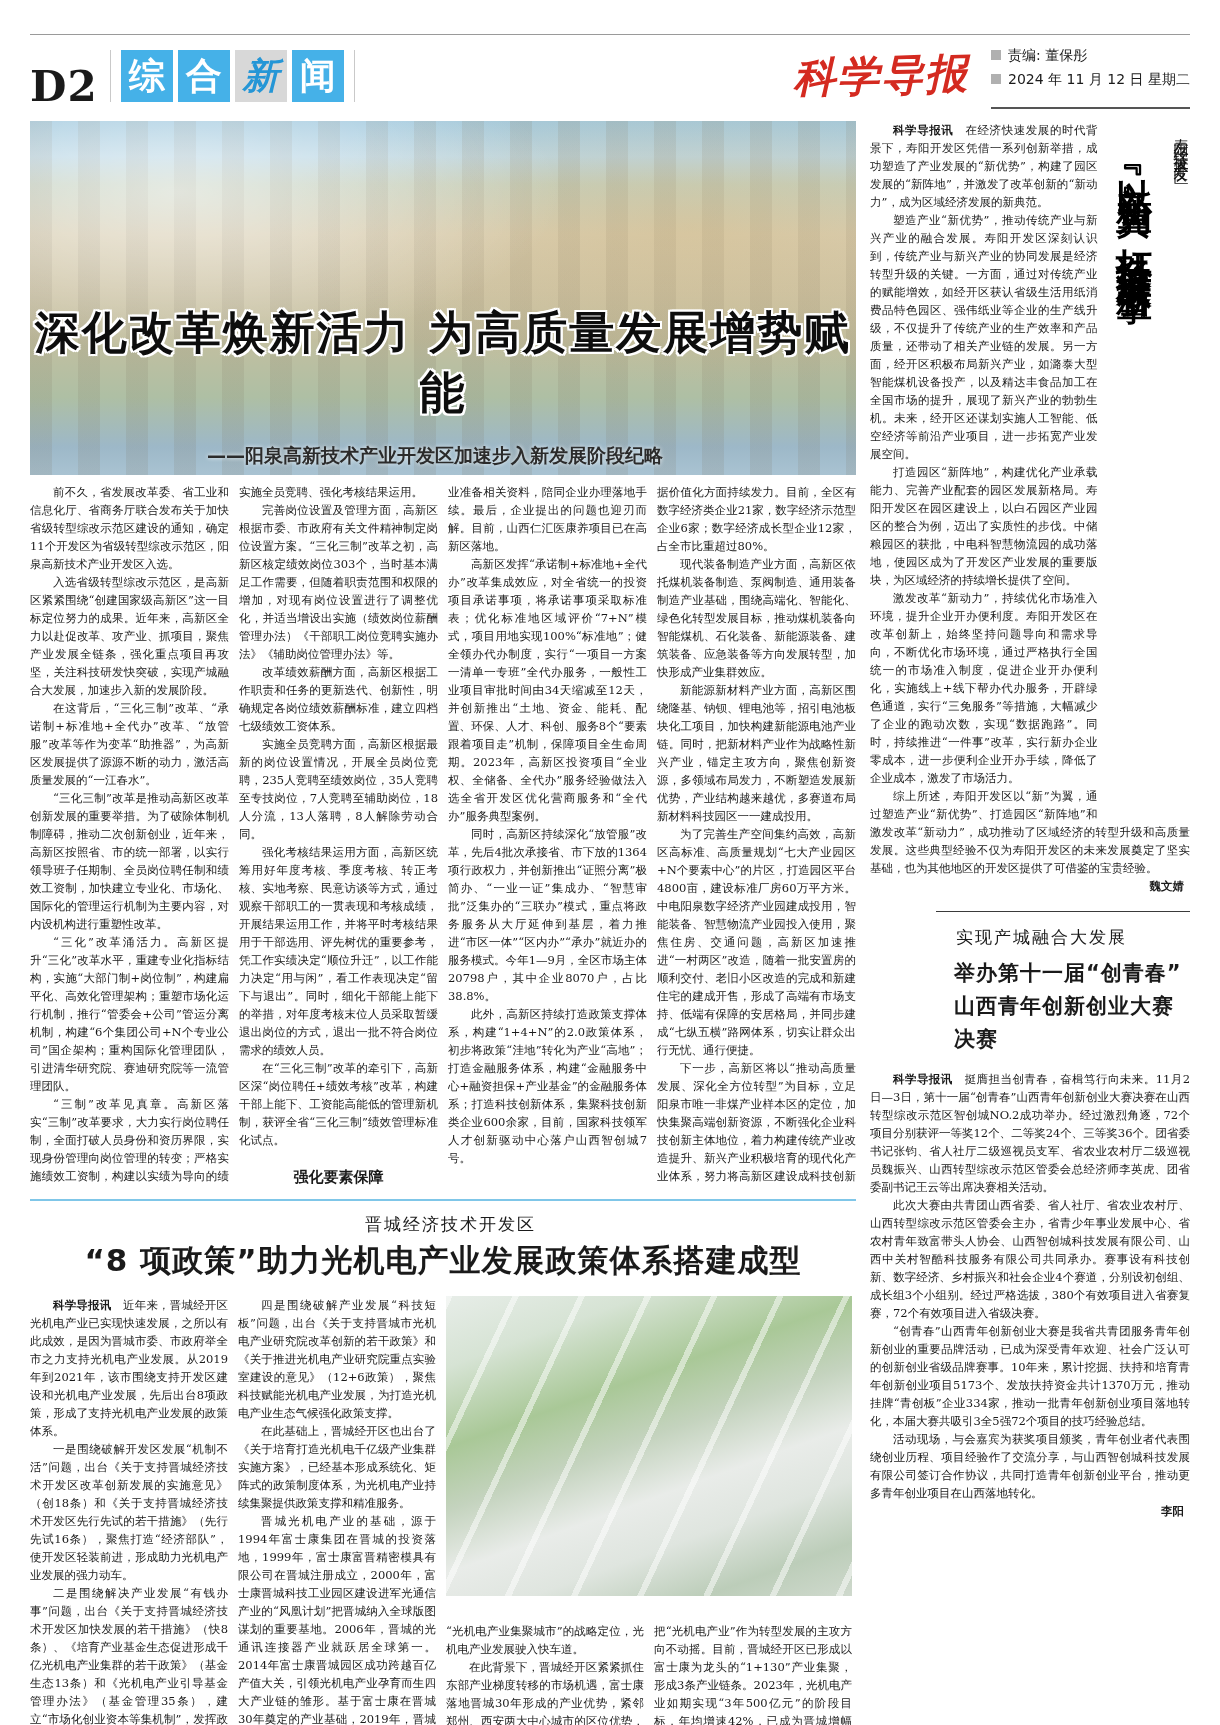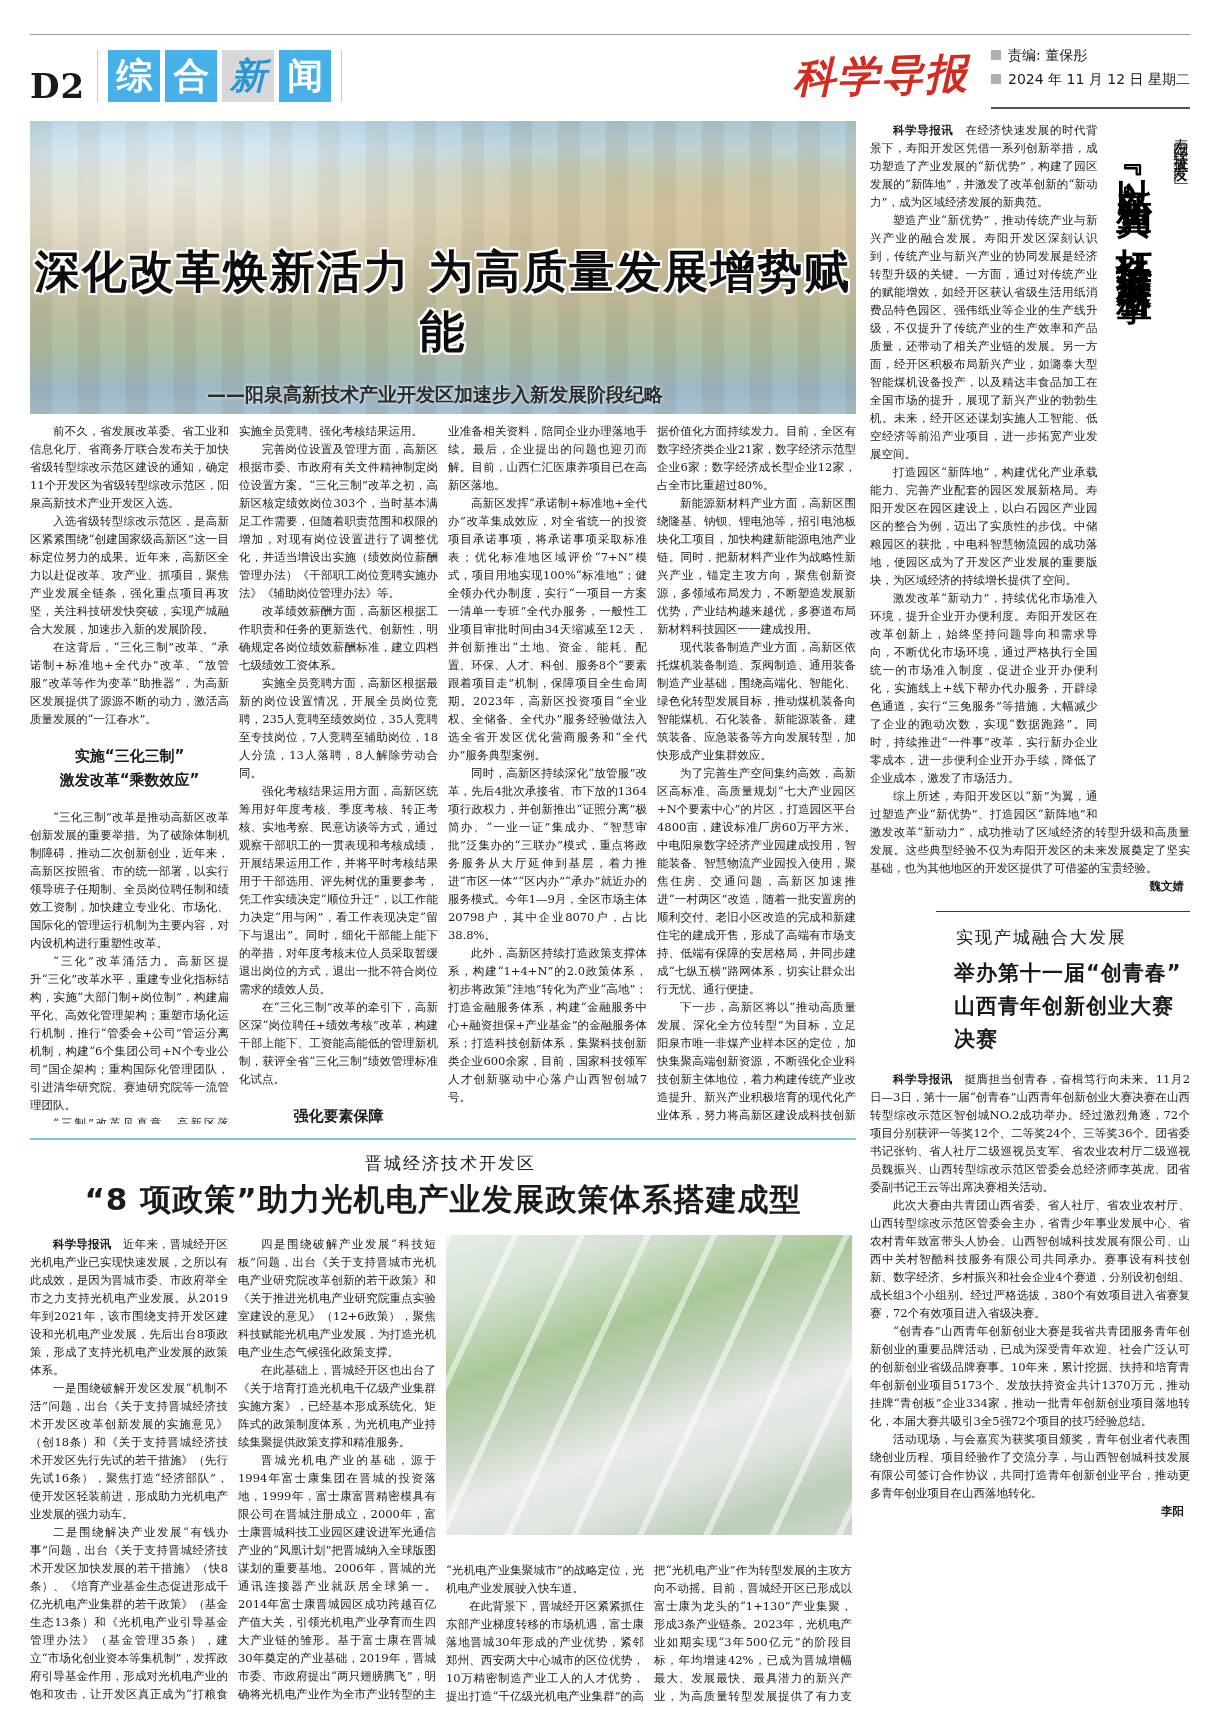--- a/index.html
+++ b/index.html
@@ -6,36 +6,36 @@
   html,body { background:#f2f2f0; }
   body { font-family:"DejaVu Serif", serif; color:#1a1a1a; }
   #page {
     width:1220px; height:1725px; background:#ffffff; margin:0 auto;
     padding:0 30px; overflow:hidden; position:relative;
   }
   
   #topline { border-top:1px solid #9a9a9a; margin-top:34px; }
   #header { display:flex; align-items:center; justify-content:space-between; height:74px; margin-top:4px; }
   .hdr-left { display:flex; align-items:center; gap:12px; }
-  .page-no { font-family:"DejaVu Serif",serif; font-weight:bold; font-size:34px; letter-spacing:1px;margin-top:20px; }
+  .page-no { font-family:"DejaVu Serif",serif; font-weight:bold; font-size:42px; letter-spacing:1px;margin-top:20px; }
   .tiles { display:flex; gap:5px; border-left:1px solid #c9c9c9; border-right:1px solid #c9c9c9; padding:0 10px; }
   .tile { width:52px; height:52px; display:flex; align-items:center; justify-content:center;
           font-family:"DejaVu Sans",sans-serif; font-weight:bold; font-size:36px; color:#fff; background:#45b1e8; }
   .tile.alt { background:#d8d8d8; color:#2596d6; font-style:italic; font-family:"DejaVu Serif",serif; }
   .hdr-right { display:flex; align-items:center; gap:22px; }
   .masthead { color:#d42a20; font-size:42px; font-weight:bold; font-style:italic;
               font-family:"DejaVu Serif",serif; transform:rotate(-1.5deg); letter-spacing:2px; }
   .pubinfo { font-family:"DejaVu Sans",sans-serif; font-size:14px; line-height:24px; border-bottom:2px solid #555; padding-bottom:16px; }
   .pubinfo .sq { display:inline-block; width:10px; height:10px; background:#b0b0b0; margin-right:7px; }
   
   #main { display:flex; gap:14px; margin-top:8px; }
   #left-col { width:826px; }
   #right-col { width:320px; }
   
-  #lead-photo { position:relative; width:100%; height:293px; overflow:hidden;
+  #lead-photo { position:relative; width:100%; height:354px; overflow:hidden;
     background:
       repeating-linear-gradient(90deg, rgba(120,110,90,.14) 0 22px, rgba(255,255,255,0) 22px 48px),
       linear-gradient(180deg,#a3cadf 0%,#bcd8e6 10%,#c6d2c2 18%,#d9cfb4 32%,#cfc6a9 48%,#c2bfa0 62%,#aebfa4 78%,#9db8c8 92%,#a9c3d2 100%);
     padding-left: 24px;
   }
   #lead-photo .glare { position:absolute; inset:0;
       background:radial-gradient(ellipse at 18% 20%, rgba(255,255,255,.55), rgba(255,255,255,0) 40%),
                  radial-gradient(ellipse at 80% 30%, rgba(210,180,120,.35), rgba(255,255,255,0) 45%); }
   .lead-headline { position:absolute; left:0; right:0; bottom:52px; text-align:center;
     font-family:"DejaVu Sans",sans-serif; font-weight:900; font-size:45px; letter-spacing:2px; color:#0d0d0d;
@@ -116,22 +116,20 @@
         <div class="glare"></div>
         <div class="lead-headline">深化改革焕新活力 为高质量发展增势赋能</div>
         <div class="lead-sub">——阳泉高新技术产业开发区加速步入新发展阶段纪略</div>
       </div>
 
       <div class="cols" id="main-cols">
         <div class="col">
             <div class="it-p">前不久，省发展改革委、省工业和信息化厅、省商务厅联合发布关于加快省级转型综改示范区建设的通知，确定11个开发区为省级转型综改示范区，阳泉高新技术产业开发区入选。</div>
             <div class="it-p">入选省级转型综改示范区，是高新区紧紧围绕“创建国家级高新区”这一目标定位努力的成果。近年来，高新区全力以赴促改革、攻产业、抓项目，聚焦产业发展全链条，强化重点项目再攻坚，关注科技研发快突破，实现产城融合大发展，加速步入新的发展阶段。</div>
             <div class="it-p">在这背后，“三化三制”改革、“承诺制+标准地+全代办”改革、“放管服”改革等作为变革“助推器”，为高新区发展提供了源源不断的动力，激活高质量发展的“一江春水”。</div>
-            <div class="it-h">实施“三化三制”
-激发改革“乘数效应”</div>
             <div class="it-p">“三化三制”改革是推动高新区改革创新发展的重要举措。为了破除体制机制障碍，推动二次创新创业，近年来，高新区按照省、市的统一部署，以实行领导班子任期制、全员岗位聘任制和绩效工资制，加快建立专业化、市场化、国际化的管理运行机制为主要内容，对内设机构进行重塑性改革。</div>
             <div class="it-p">“三化”改革涌活力。高新区提升“三化”改革水平，重建专业化指标结构，实施“大部门制+岗位制”，构建扁平化、高效化管理架构；重塑市场化运行机制，推行“管委会+公司”管运分离机制，构建“6个集团公司+N个专业公司”国企架构；重构国际化管理团队，引进清华研究院、赛迪研究院等一流管理团队。</div>
             <div class="it-p">“三制”改革见真章。高新区落实“三制”改革要求，大力实行岗位聘任制，全面打破人员身份和资历界限，实现身份管理向岗位管理的转变；严格实施绩效工资制，构建以实绩为导向的绩效激励和绩效考评体系。</div>
           </div>
         <div class="col">
             <div class="it-cont">实施全员竞聘、强化考核结果运用。</div>
             <div class="it-p">完善岗位设置及管理方面，高新区根据市委、市政府有关文件精神制定岗位设置方案。“三化三制”改革之初，高新区核定绩效岗位303个，当时基本满足工作需要，但随着职责范围和权限的增加，对现有岗位设置进行了调整优化，并适当增设出实施（绩效岗位薪酬管理办法）《干部职工岗位竞聘实施办法》《辅助岗位管理办法》等。</div>
             <div class="it-p">改革绩效薪酬方面，高新区根据工作职责和任务的更新迭代、创新性，明确规定各岗位绩效薪酬标准，建立四档七级绩效工资体系。</div>
             <div class="it-p">实施全员竞聘方面，高新区根据最新的岗位设置情况，开展全员岗位竞聘，235人竞聘至绩效岗位，35人竞聘至专技岗位，7人竞聘至辅助岗位，18人分流，13人落聘，8人解除劳动合同。</div>
             <div class="it-p">强化考核结果运用方面，高新区统筹用好年度考核、季度考核、转正考核、实地考察、民意访谈等方式，通过观察干部职工的一贯表现和考核成绩，开展结果运用工作，并将平时考核结果用于干部选用、评先树优的重要参考，凭工作实绩决定“顺位升迁”，以工作能力决定“用与闲”，看工作表现决定“留下与退出”。同时，细化干部能上能下的举措，对年度考核末位人员采取暂缓退出岗位的方式，退出一批不符合岗位需求的绩效人员。</div>
@@ -142,22 +140,22 @@
         <div class="col">
             <div class="it-cont">业准备相关资料，陪同企业办理落地手续。最后，企业提出的问题也迎刃而解。目前，山西仁汇医康养项目已在高新区落地。</div>
             <div class="it-p">高新区发挥“承诺制+标准地+全代办”改革集成效应，对全省统一的投资项目承诺事项，将承诺事项采取标准表；优化标准地区域评价“7+N”模式，项目用地实现100%“标准地”；健全领办代办制度，实行“一项目一方案一清单一专班”全代办服务，一般性工业项目审批时间由34天缩减至12天，并创新推出“土地、资金、能耗、配置、环保、人才、科创、服务8个“要素跟着项目走”机制，保障项目全生命周期。2023年，高新区投资项目“全业权、全储备、全代办”服务经验做法入选全省开发区优化营商服务和“全代办”服务典型案例。</div>
             <div class="it-p">同时，高新区持续深化“放管服”改革，先后4批次承接省、市下放的1364项行政权力，并创新推出“证照分离”极简办、“一业一证”集成办、“智慧审批”泛集办的“三联办”模式，重点将政务服务从大厅延伸到基层，着力推进“市区一体”“区内办”“承办”就近办的服务模式。今年1—9月，全区市场主体20798户，其中企业8070户，占比38.8%。</div>
             <div class="it-p">此外，高新区持续打造政策支撑体系，构建“1+4+N”的2.0政策体系，初步将政策“洼地”转化为产业“高地”；打造金融服务体系，构建“金融服务中心+融资担保+产业基金”的金融服务体系；打造科技创新体系，集聚科技创新类企业600余家，目前，国家科技领军人才创新驱动中心落户山西智创城7号。</div>
             <div class="it-h">培育产业集群
 聚合产业“链式效应”</div>
           </div>
         <div class="col">
             <div class="it-cont">据价值化方面持续发力。目前，全区有数字经济类企业21家，数字经济示范型企业6家；数字经济成长型企业12家，占全市比重超过80%。</div>
+            <div class="it-p">现代装备制造产业方面，高新区依托煤机装备制造、泵阀制造、通用装备制造产业基础，围绕高端化、智能化、绿色化转型发展目标，推动煤机装备向智能煤机、石化装备、新能源装备、建筑装备、应急装备等方向发展转型，加快形成产业集群效应。</div>
             <div class="it-p">新能源新材料产业方面，高新区围绕隆基、钠钡、锂电池等，招引电池板块化工项目，加快构建新能源电池产业链。同时，把新材料产业作为战略性新兴产业，锚定主攻方向，聚焦创新资源，多领域布局发力，不断塑造发展新优势，产业结构越来越优，多赛道布局新材料科技园区一一建成投用。</div>
-            <div class="it-p">现代装备制造产业方面，高新区依托煤机装备制造、泵阀制造、通用装备制造产业基础，围绕高端化、智能化、绿色化转型发展目标，推动煤机装备向智能煤机、石化装备、新能源装备、建筑装备、应急装备等方向发展转型，加快形成产业集群效应。</div>
             <div class="it-p">为了完善生产空间集约高效，高新区高标准、高质量规划“七大产业园区+N个要素中心”的片区，打造园区平台4800亩，建设标准厂房60万平方米。中电阳泉数字经济产业园建成投用，智能装备、智慧物流产业园投入使用，聚焦住房、交通问题，高新区加速推进“一村两区”改造，随着一批安置房的顺利交付、老旧小区改造的完成和新建住宅的建成开售，形成了高端有市场支持、低端有保障的安居格局，并同步建成“七纵五横”路网体系，切实让群众出行无忧、通行便捷。</div>
             <div class="it-p">下一步，高新区将以“推动高质量发展、深化全方位转型”为目标，立足阳泉市唯一非煤产业样本区的定位，加快集聚高端创新资源，不断强化企业科技创新主体地位，着力构建传统产业改造提升、新兴产业积极培育的现代化产业体系，努力将高新区建设成科技创新推动资源型城市转型升级的示范区、场景创新带动新兴产业与数字经济发展的引领区。</div>
           </div>
       </div>
 
       <div id="jincheng">
         <div id="jc-rule"></div>
         <div class="jc-kicker">晋城经济技术开发区</div>
         <div class="jc-headline">“8 项政策”助力光机电产业发展政策体系搭建成型</div>
         <div id="jc-body">

